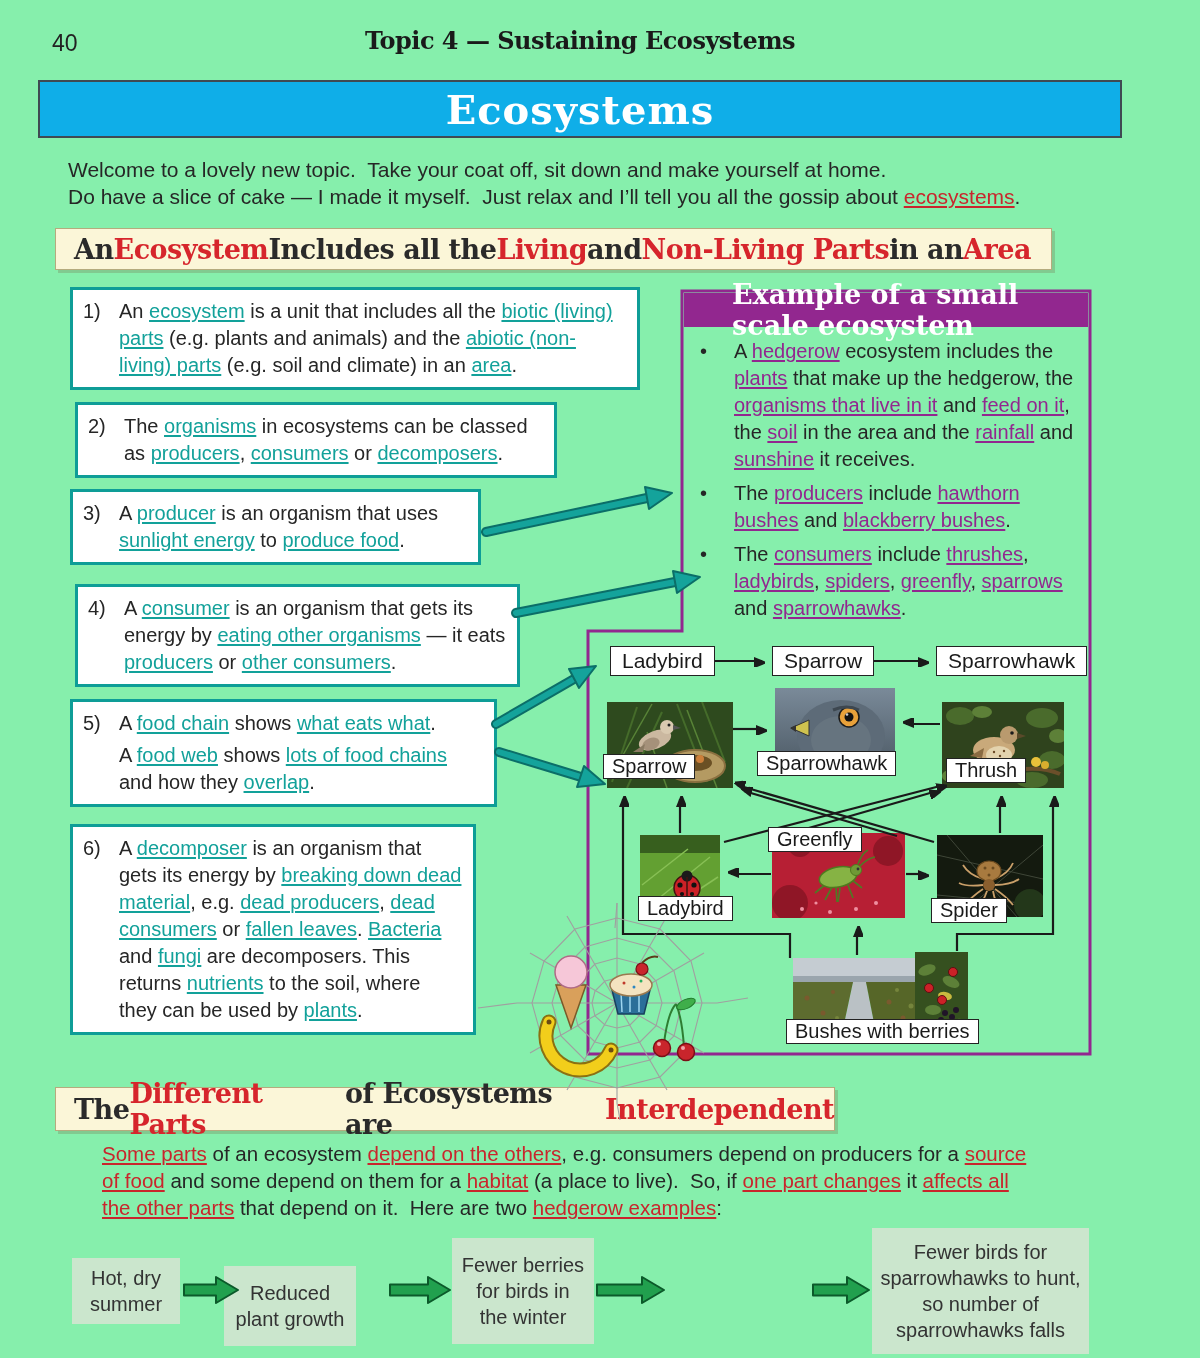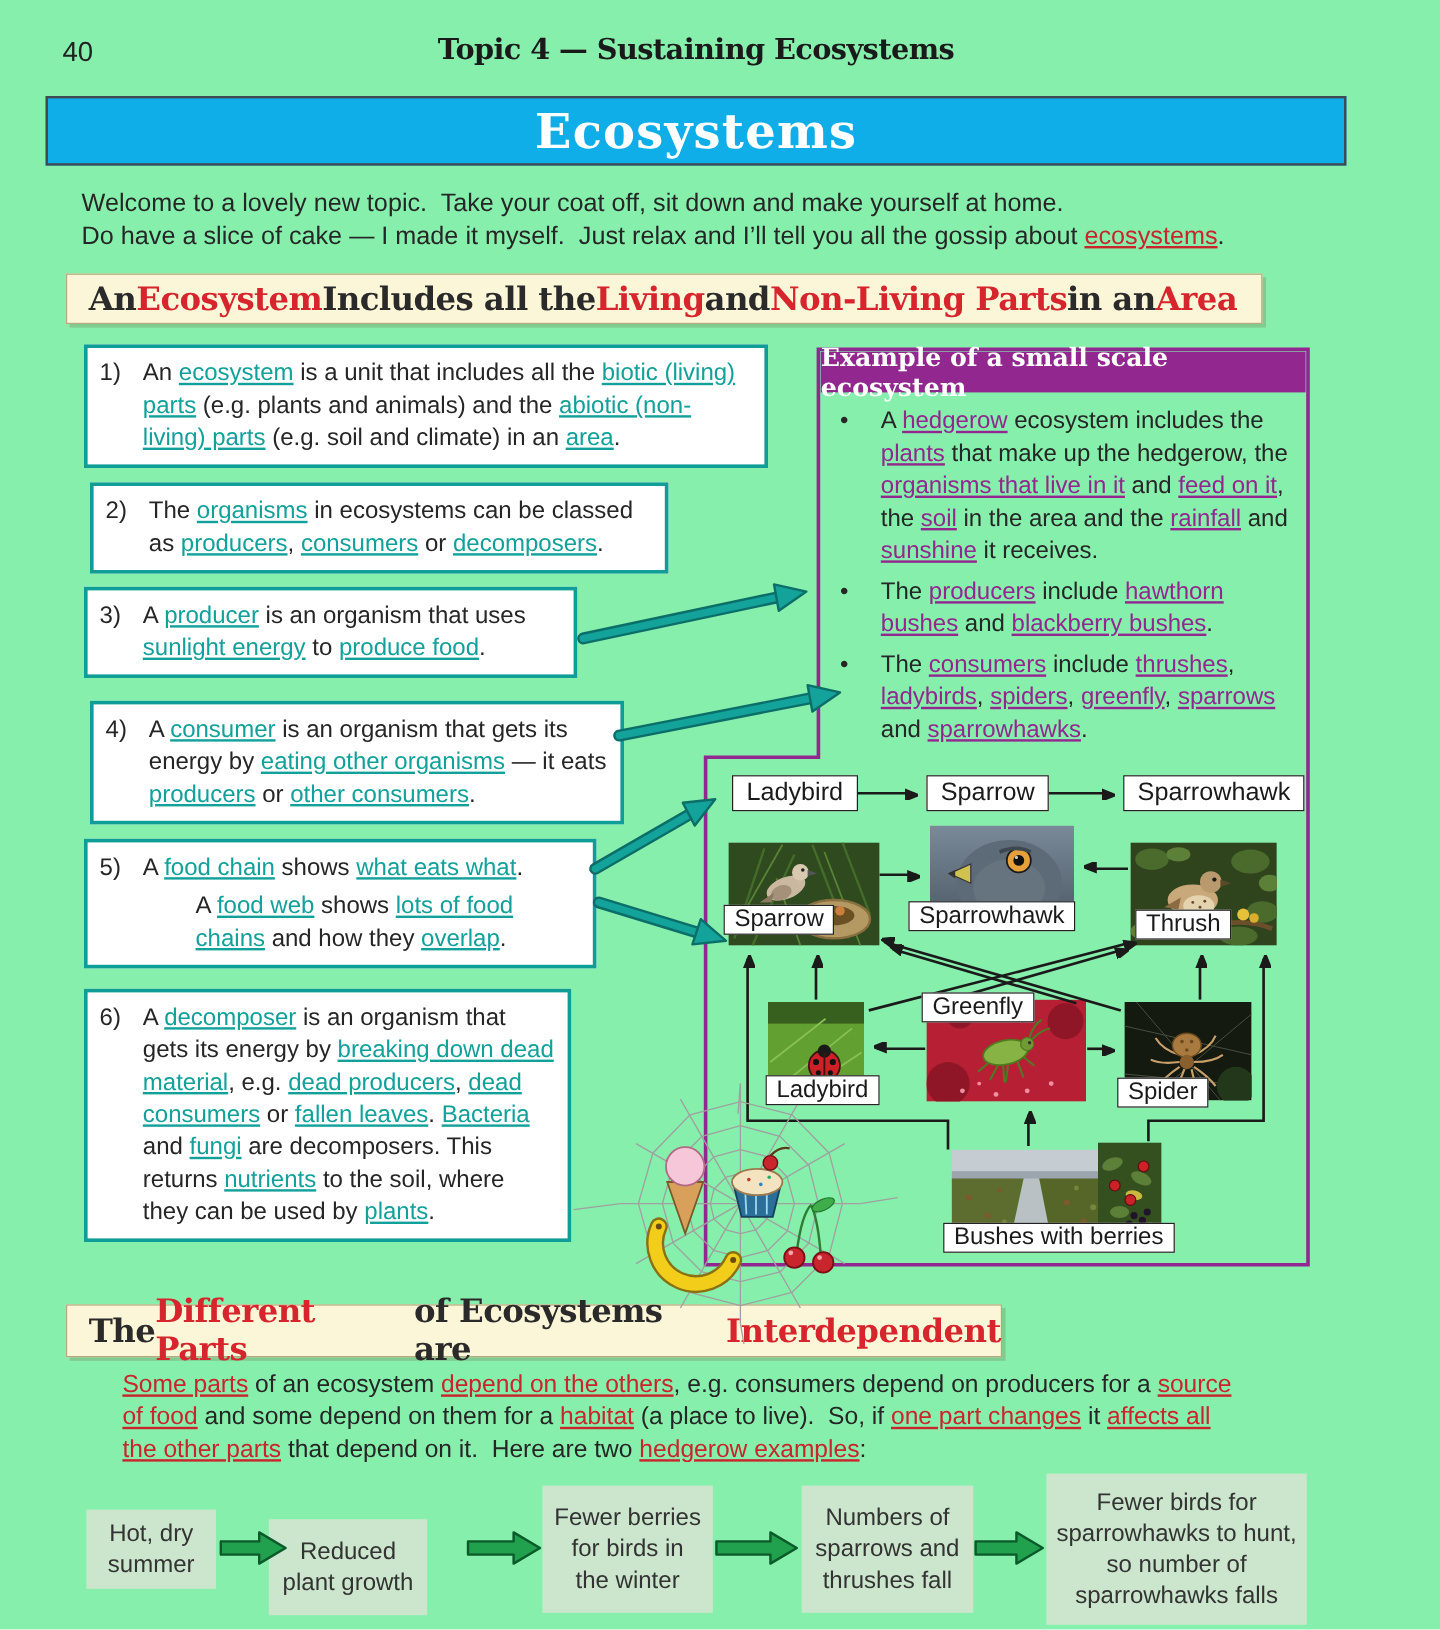--- a/index.html
+++ b/index.html
@@ -19,23 +19,23 @@
   .ru{color:#C9252C;text-decoration:underline;text-decoration-thickness:1.5px;text-underline-offset:2px;}
   .tbox{position:absolute;border:3px solid #0E9D97;background:#fff;box-sizing:border-box;padding:8px 11px 8px 10px;font-size:20px;line-height:27px;display:flex;}
   .tbox .num{flex:0 0 36px;}
   .tbox .bodytext{flex:1;}
   .b1{left:70px;top:287px;width:570px;}
   .b2{left:75px;top:402px;width:482px;}
   .b3{left:70px;top:489px;width:411px;}
   .b4{left:75px;top:584px;width:445px;}
   .b5{left:70px;top:699px;width:427px;}
   .b6{left:70px;top:824px;width:406px;}
-  .b5 .second{margin-top:5px;margin-left:44px;}
+  .b5 .second{margin-top:5px;}
   .purple-band{position:absolute;left:684px;top:293px;width:404px;height:34px;background:#92278F;display:flex;align-items:center;justify-content:center;z-index:6;}
-  .purple-band span{color:#fff;font-size:21px;}
+  .purple-band span{color:#fff;font-size:27px;margin-left:48px;}
   .ex-bullets{position:absolute;left:696px;top:338px;width:390px;font-size:20px;line-height:27px;z-index:6;}
   .ex-bullet{display:flex;margin-bottom:7px;}
   .ex-bullet .mark{flex:0 0 34px;padding-left:4px;}
   .label-box{position:absolute;background:#fff;border:1.5px solid #222;font-size:21px;color:#1a1a1a;padding:2px 11px;z-index:6;white-space:nowrap;}
   .photo-label{position:absolute;background:#fff;border:1.5px solid #222;font-size:20px;color:#1a1a1a;padding:0px 8px;z-index:6;white-space:nowrap;}
   .photo{position:absolute;z-index:1;line-height:0;}
   .overlay{position:absolute;left:0;top:0;z-index:5;pointer-events:none;}
   .para2{position:absolute;left:68px;top:1140px;width:935px;font-size:20.5px;line-height:27px;margin-left:34px;}
   .fbox{position:absolute;background:#CBE6CD;display:flex;align-items:center;justify-content:center;text-align:center;font-size:20px;line-height:26px;color:#333;box-sizing:border-box;padding:4px 8px;}
   .f1{left:72px;top:1258px;width:108px;height:66px;}
@@ -336,21 +336,20 @@
       <span>The </span>
       <span class="red">Different Parts</span>
       <span> of Ecosystems are </span>
       <span class="red">Interdependent</span>
     </div>
   <div class="para2"><span class="ru">Some parts</span><span> of an ecosystem </span><span class="ru">depend on the others</span><span>, e.g. consumers depend on producers for a </span><span class="ru">source of food</span><span> and some depend on them for a </span><span class="ru">habitat</span><span> (a place to live).&nbsp; So, if </span><span class="ru">one part changes</span><span> it </span><span class="ru">affects all the other parts</span><span> that depend on it.&nbsp; Here are two </span><span class="ru">hedgerow examples</span><span>:</span></div>
 
   <div class="fbox f1">Hot, dry summer</div>
   <div class="fbox f2">Reduced plant growth</div>
   <div class="fbox f3">Fewer berries for birds in the winter</div>
-  <div class="fbox f4">Numbers of sparrows and thrushes fall</div>
   <div class="fbox f5">Fewer birds for sparrowhawks to hunt, so number of sparrowhawks falls</div>
 
   <svg class="overlay" width="1200" height="1358" viewBox="0 0 1200 1358">
     <defs>
       <marker id="arr" markerWidth="11" markerHeight="10" refX="8" refY="4" orient="auto" markerUnits="userSpaceOnUse">
         <path d="M0,0 L10,4 L0,8 Z" fill="#1a1a1a" transform="scale(1.4)"></path>
       </marker>
     </defs>
 
     <path d="M682,291 H1090 V1054 H588 V631 H682 Z" fill="none" stroke="#92278F" stroke-width="3"></path>

